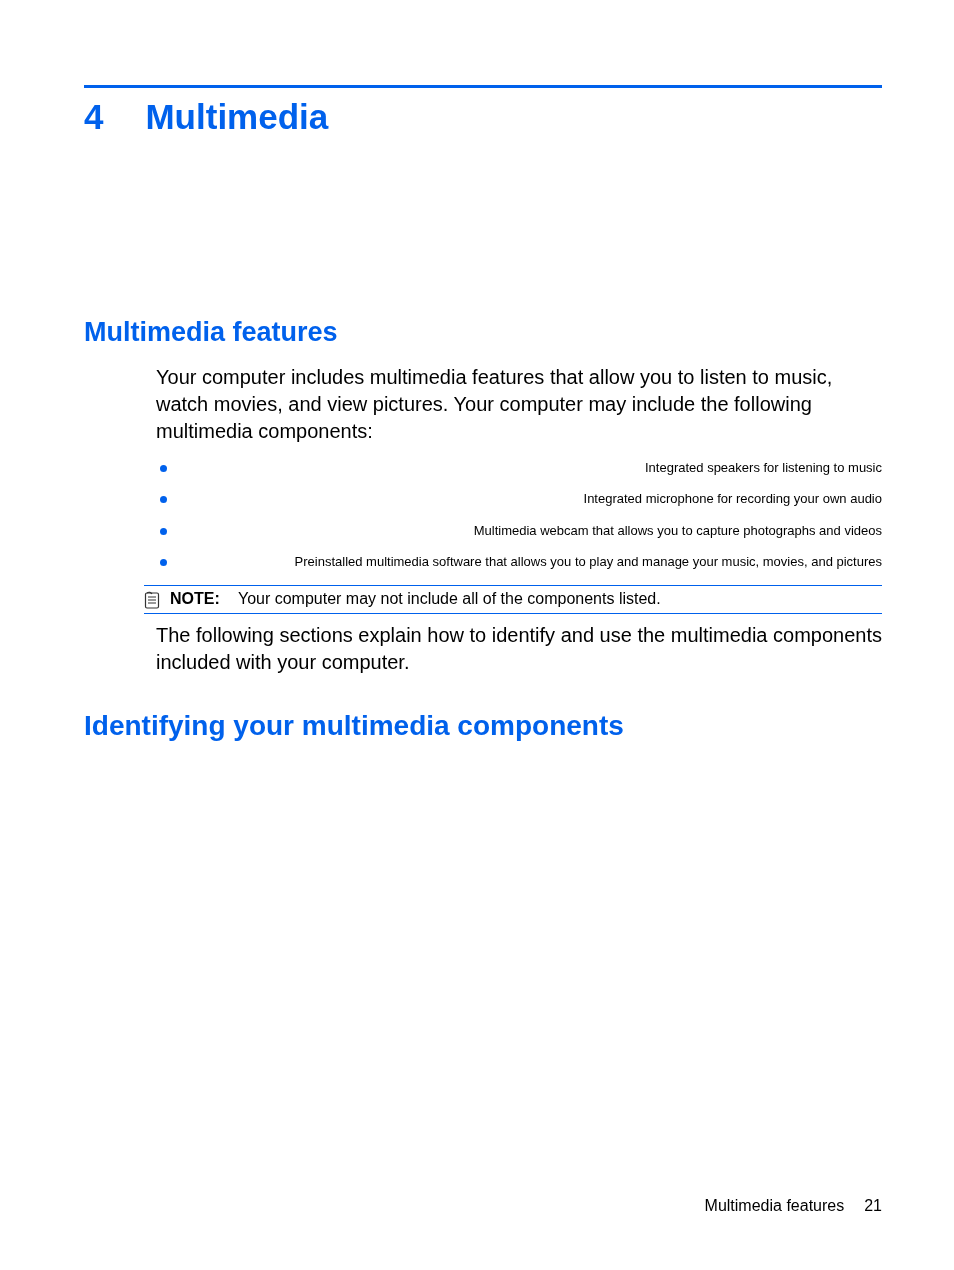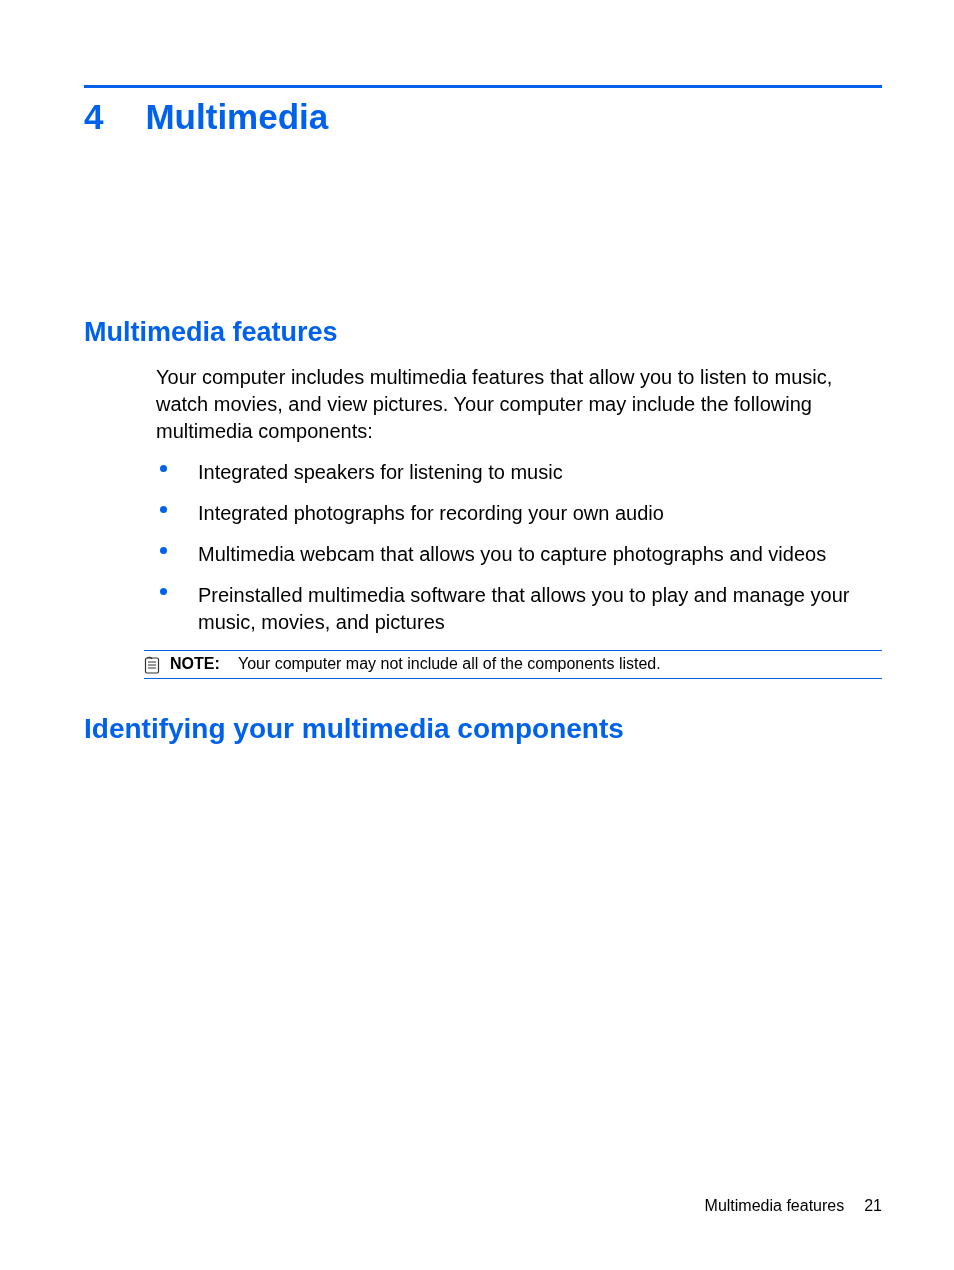--- a/index.html
+++ b/index.html
@@ -52,23 +52,24 @@
     margin: 0 0 14px 0;
   }
   ul.bullets {
     list-style: none;
     margin: 0 0 10px 0;
     padding: 0;
   }
   ul.bullets li {
     position: relative;
     padding-left: 42px;
-    font-size: 20px;
+    font-size: 13px;
     line-height: 1.35;
     margin-bottom: 14px;
+    text-align: right;
   }
   ul.bullets li::before {
     content: "";
     position: absolute;
     left: 4px;
     top: 6px;
     width: 7px;
     height: 7px;
     background: #0061ec;
     border-radius: 50%;
@@ -127,21 +128,21 @@
 
   <div class="gap1"></div>
 
   <h2 class="h2">Multimedia features</h2>
 
   <div class="body-indent">
     <p class="para">Your computer includes multimedia features that allow you to listen to music, watch movies, and view pictures. Your computer may include the following multimedia components:</p>
 
     <ul class="bullets">
       <li>Integrated speakers for listening to music</li>
-      <li>Integrated photographs for recording your own audio</li>
+      <li>Integrated microphone for recording your own audio</li>
       <li>Multimedia webcam that allows you to capture photographs and videos</li>
       <li>Preinstalled multimedia software that allows you to play and manage your music, movies, and pictures</li>
     </ul>
   </div>
 
   <div class="note-box body-indent" style="margin-left:60px">
     <span class="note-icon">
       <svg viewBox="0 0 18 18" width="18" height="18">
         <rect x="1.5" y="2" width="13" height="15" rx="1.5" fill="none" stroke="#333" stroke-width="1.2"></rect>
         <path d="M3 2 C 5 0.5, 7 1.5, 8 3" fill="none" stroke="#333" stroke-width="1.2"></path>
@@ -149,20 +150,23 @@
         <line x1="4" y1="9" x2="12" y2="9" stroke="#333" stroke-width="1"></line>
         <line x1="4" y1="12" x2="12" y2="12" stroke="#333" stroke-width="1"></line>
       </svg>
     </span>
     <span class="note-text">
       <span class="note-label">NOTE:</span>
       <span>Your computer may not include all of the components listed.</span>
     </span>
   </div>
 
+  <div class="body-indent">
+    <p class="para">The following sections explain how to identify and use the multimedia components included with your computer.</p>
+  </div>
 
   <h3 class="h3">Identifying your multimedia components</h3>
 
 
   <div class="footer">
     <span>Multimedia features</span>
     <span>21</span>
   </div>
 
 </div>

